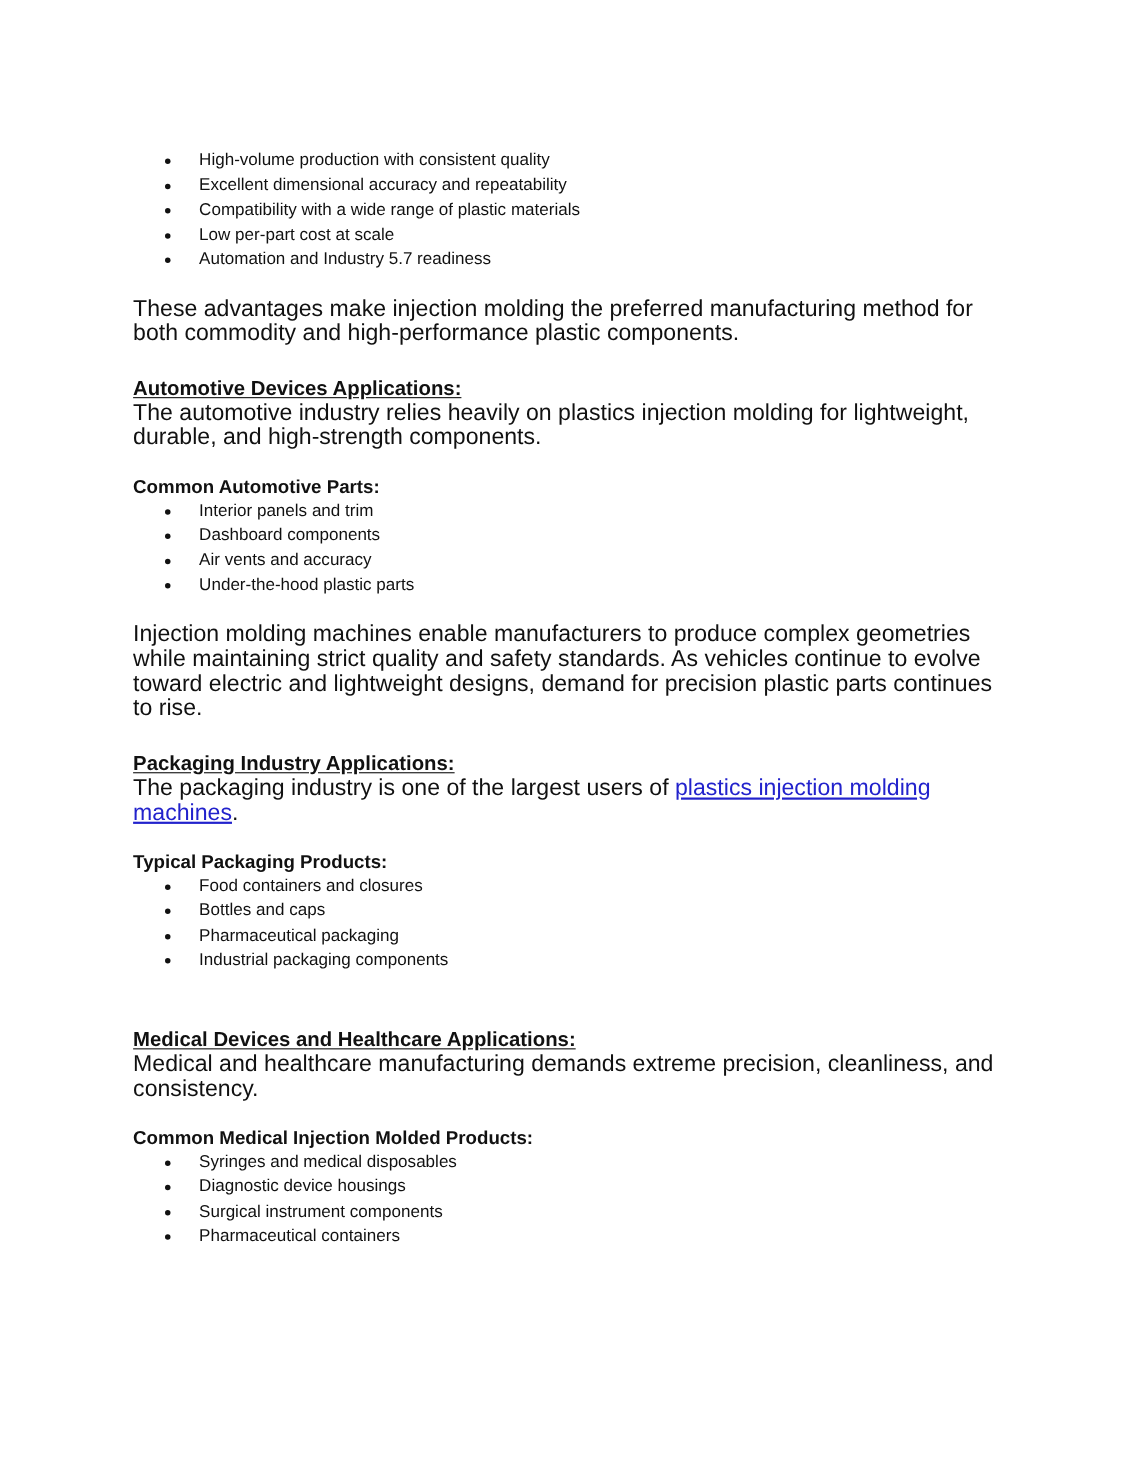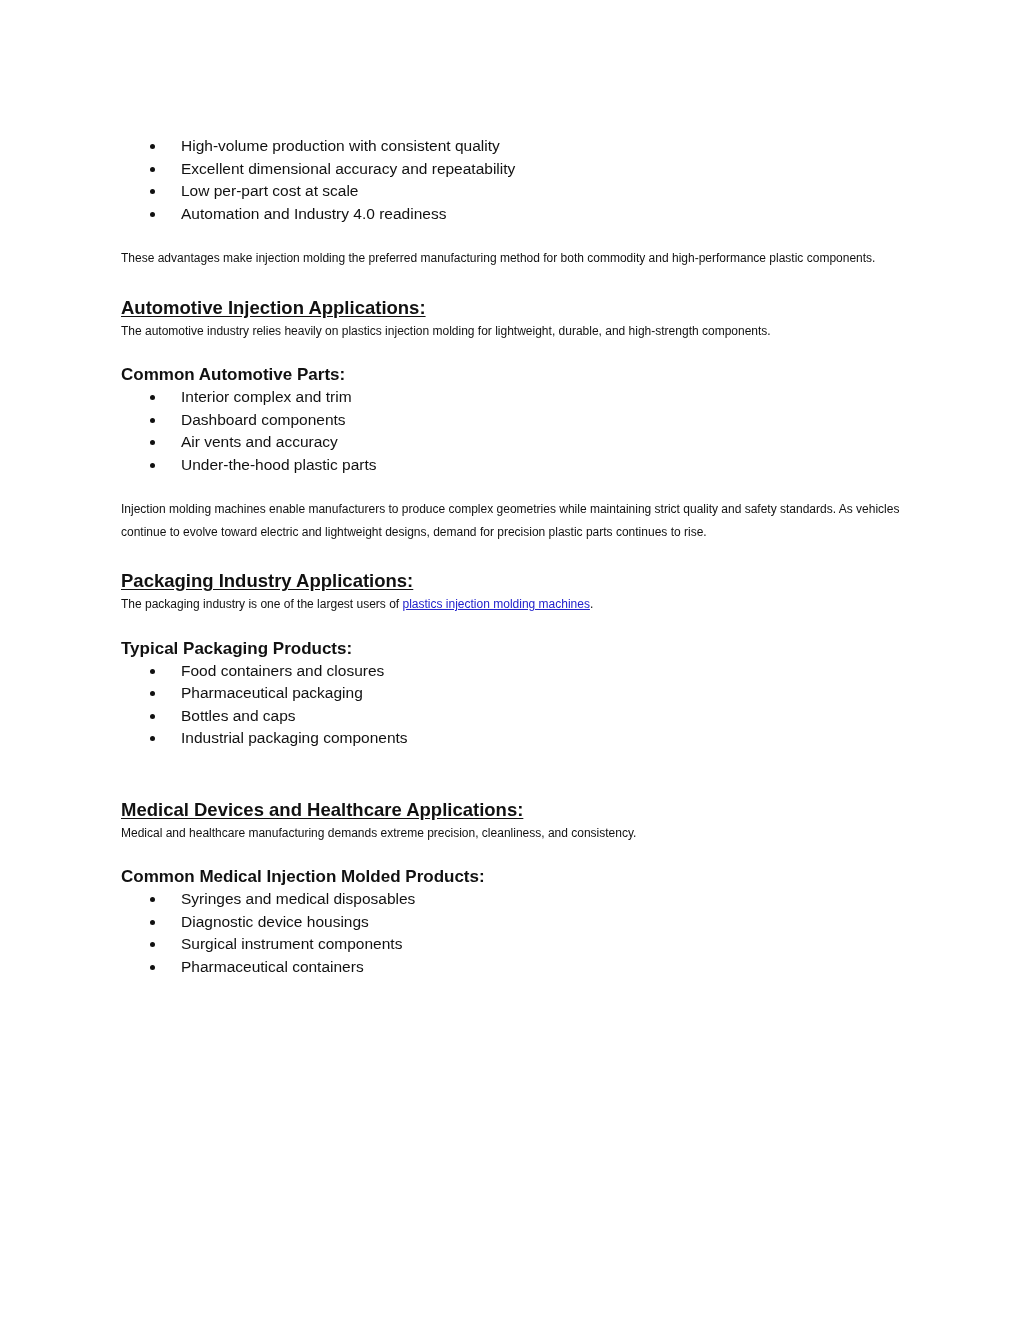--- a/index.html
+++ b/index.html
@@ -1,67 +1,68 @@
 <!DOCTYPE html>
 <html><head>
 <meta charset="utf-8">
 <style>
   html, body { margin: 0; padding: 0; background: #ffffff; }
   body { width: 1024px; height: 1325px; position: relative; overflow: hidden;
          font-family: "Liberation Sans", "DejaVu Sans", sans-serif; color: #111; }
   .page { position: absolute; left: 121px; top: 135px; width: 790px; }
-  .body-text { font-size: 12px; line-height: 22.5px; margin: 0; }
+  .body-text { font-size: 21px; line-height: 22.5px; margin: 0; }
   ul.bullets { list-style: none; margin: 0; padding: 0; }
   ul.bullets li { position: relative; padding-left: 60px; font-size: 15.5px; line-height: 22.5px; }
   ul.bullets li .dot { position: absolute; left: 29px; top: 9px; width: 5px; height: 5px;
                        border-radius: 50%; background: #111; }
   .h2 { font-size: 18.5px; font-weight: bold; text-decoration: underline; margin: 0;
         line-height: 24px; text-underline-offset: 2px; }
   .subhead { font-size: 17px; font-weight: bold; margin: 0; line-height: 22px; }
   a.link { color: #2222cc; text-decoration: underline; }
   .gap-s { height: 22px; }
   .gap-m { height: 26px; }
 </style>
 </head>
 <body>
 
 <div class="page">
 
   <ul class="bullets">
     <li><span class="dot"></span><span>High-volume production with consistent quality</span></li>
     <li><span class="dot"></span><span>Excellent dimensional accuracy and repeatability</span></li>
+    <li><span class="dot"></span><span>Compatibility with a wide range of plastic materials</span></li>
     <li><span class="dot"></span><span>Low per-part cost at scale</span></li>
-    <li><span class="dot"></span><span>Automation and Industry 4.0 readiness</span></li>
+    <li><span class="dot"></span><span>Automation and Industry 5.7 readiness</span></li>
   </ul>
   <div class="gap-s"></div>
   <p class="body-text">These advantages make injection molding the preferred manufacturing method for both commodity and high-performance plastic components.</p>
   <div class="gap-m"></div>
 
-  <h2 class="h2">Automotive Injection Applications:</h2>
+  <h2 class="h2">Automotive Devices Applications:</h2>
   <p class="body-text">The automotive industry relies heavily on plastics injection molding for lightweight, durable, and high-strength components.</p>
   <div class="gap-s"></div>
   <p class="subhead">Common Automotive Parts:</p>
   <ul class="bullets">
-    <li><span class="dot"></span><span>Interior complex and trim</span></li>
+    <li><span class="dot"></span><span>Interior panels and trim</span></li>
     <li><span class="dot"></span><span>Dashboard components</span></li>
     <li><span class="dot"></span><span>Air vents and accuracy</span></li>
     <li><span class="dot"></span><span>Under-the-hood plastic parts</span></li>
   </ul>
   <div class="gap-s"></div>
   <p class="body-text">Injection molding machines enable manufacturers to produce complex geometries while maintaining strict quality and safety standards. As vehicles continue to evolve toward electric and lightweight designs, demand for precision plastic parts continues to rise.</p>
   <div class="gap-m"></div>
 
   <h2 class="h2">Packaging Industry Applications:</h2>
   <p class="body-text"><span>The packaging industry is one of the largest users of </span><a class="link" href="#">plastics injection molding machines</a><span>.</span></p>
   <div class="gap-s"></div>
   <p class="subhead">Typical Packaging Products:</p>
   <ul class="bullets">
     <li><span class="dot"></span><span>Food containers and closures</span></li>
+    <li><span class="dot"></span><span>Bottles and caps</span></li>
     <li><span class="dot"></span><span>Pharmaceutical packaging</span></li>
-    <li><span class="dot"></span><span>Bottles and caps</span></li>
     <li><span class="dot"></span><span>Industrial packaging components</span></li>
   </ul>
   <div class="gap-s"></div>
   <div class="gap-m"></div>
 
   <h2 class="h2">Medical Devices and Healthcare Applications:</h2>
   <p class="body-text">Medical and healthcare manufacturing demands extreme precision, cleanliness, and consistency.</p>
   <div class="gap-s"></div>
   <p class="subhead">Common Medical Injection Molded Products:</p>
   <ul class="bullets">

